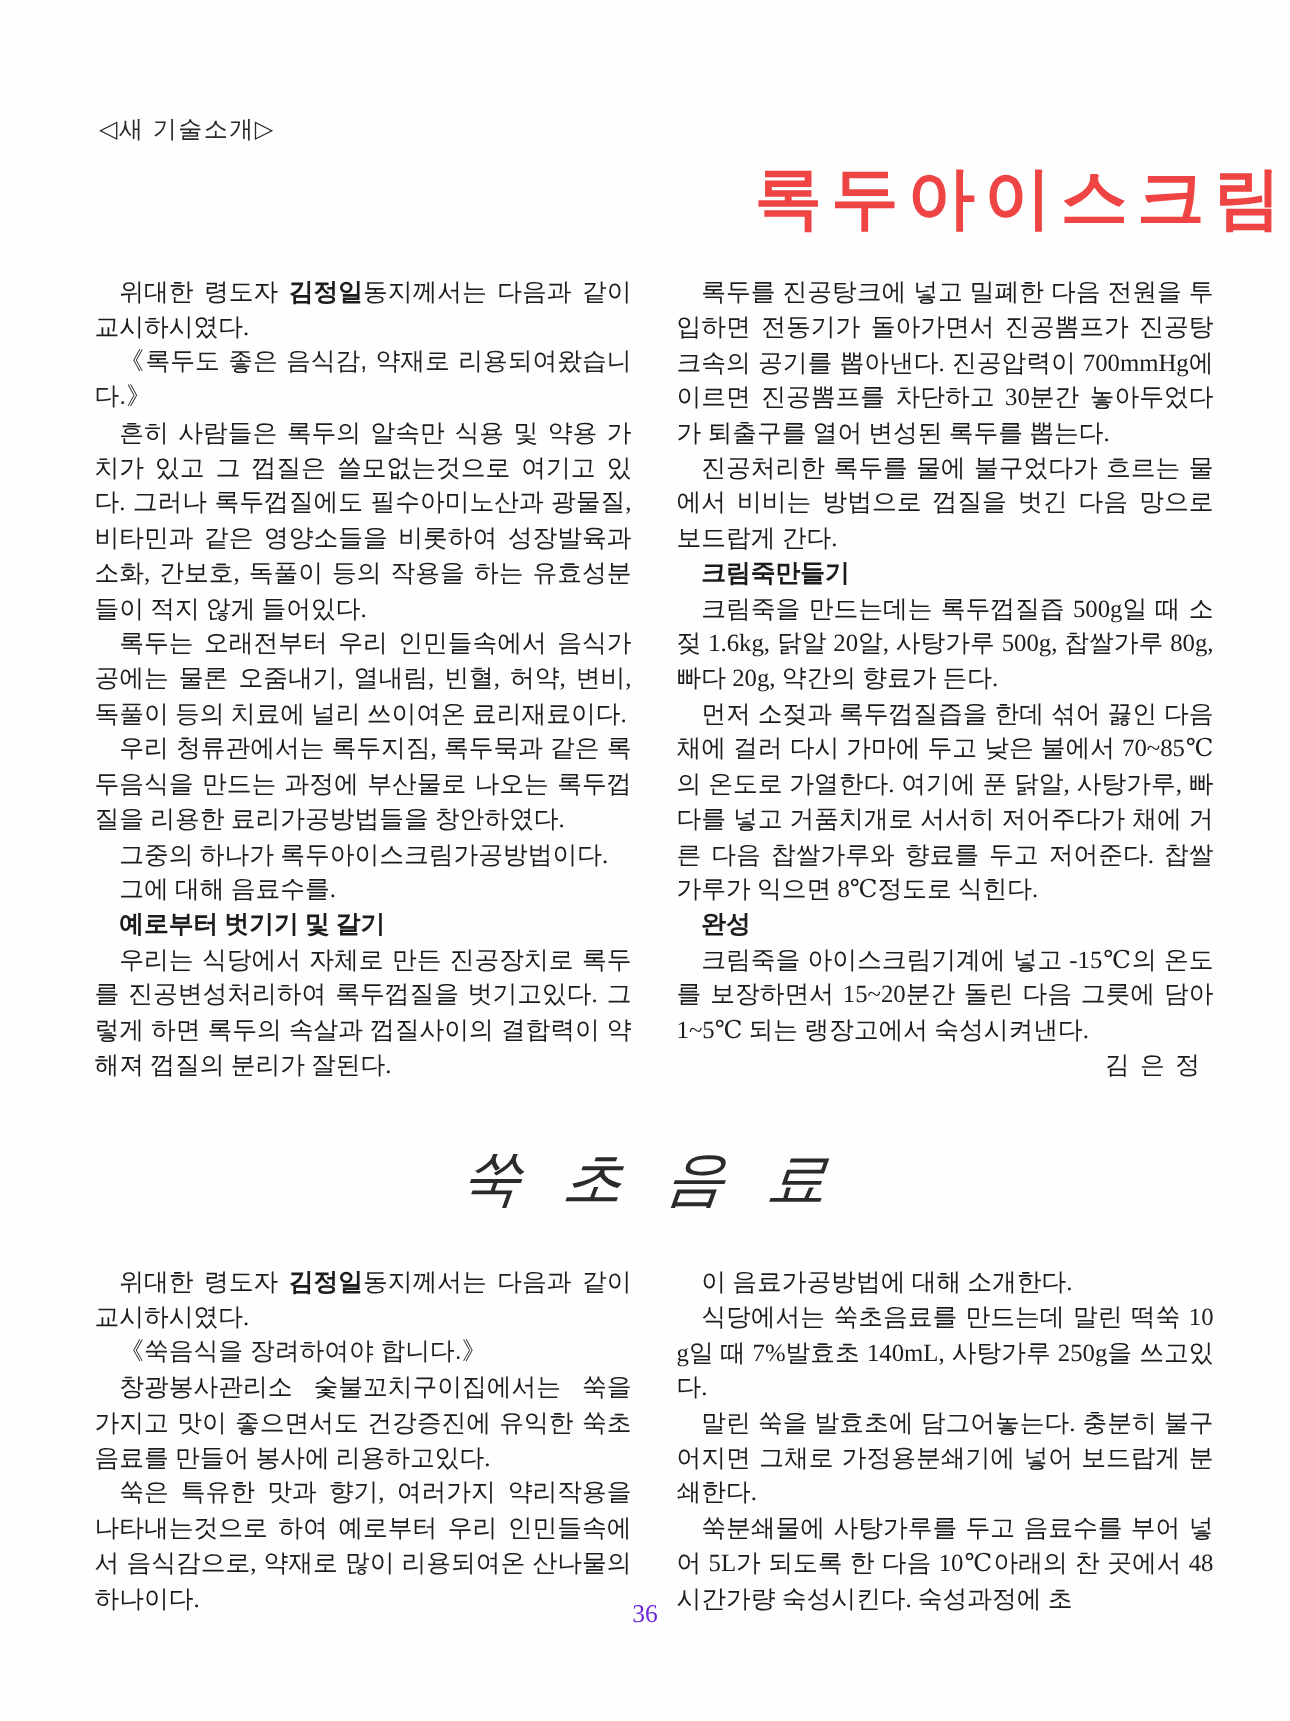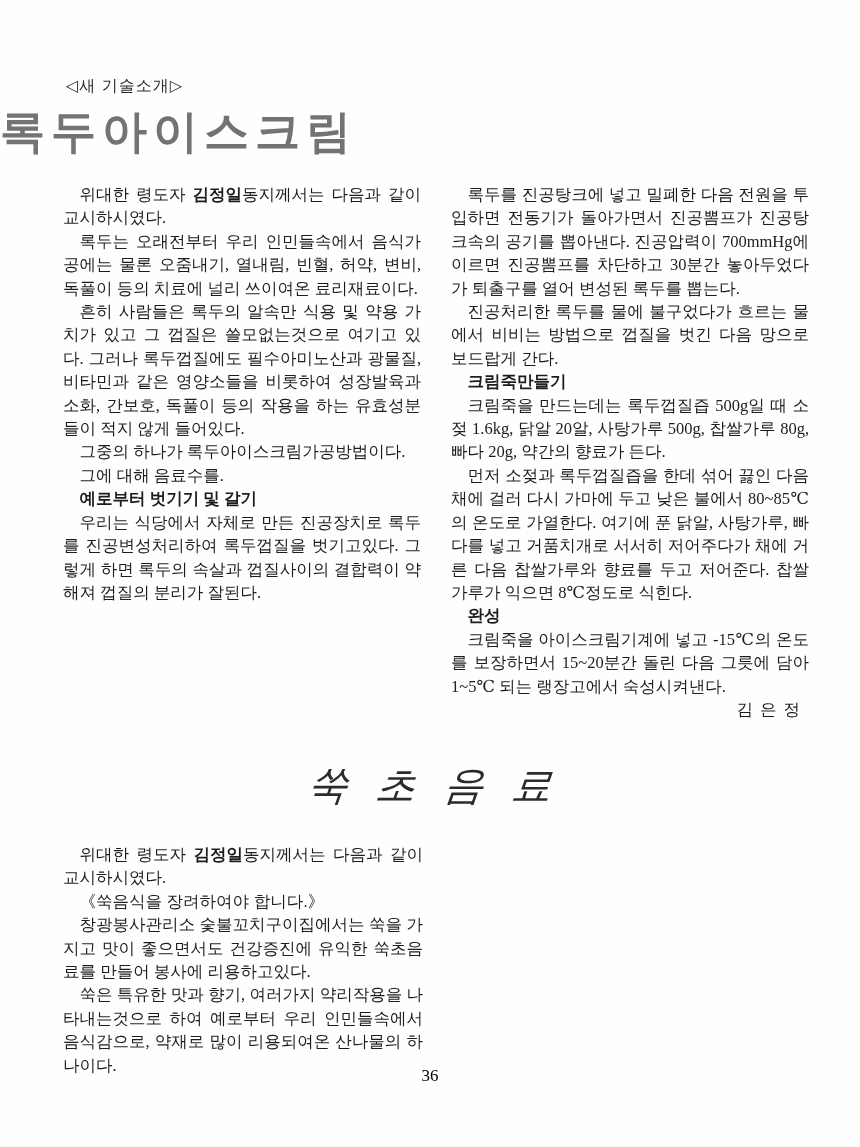--- a/index.html
+++ b/index.html
@@ -20,26 +20,26 @@
     font-family: "Liberation Sans", "DejaVu Sans", sans-serif;
     font-size: 16px;
     letter-spacing: 1px;
     color: #2a2a2a;
   }
   .title1 {
     position: absolute;
     top: 102px;
     left: 0;
     width: 100%;
-    text-align: left;
+    text-align: right;
     font-family: "DejaVu Sans", "Liberation Sans", sans-serif;
     font-size: 45px;
     font-weight: 900;
     letter-spacing: 6px;
-    color: #737373;
+    color: #ef4444;
   }
   .article {
     position: absolute;
     left: 63px;
     width: 746px;
     display: flex;
     gap: 30px;
   }
   .article1 { top: 183px; }
   .article2 { top: 843px; }
@@ -78,60 +78,68 @@
     color: #2b2b2b;
     transform: skewX(-6deg);
   }
   .page-number {
     position: absolute;
     top: 1066px;
     left: 0;
     width: 100%;
     text-align: center;
     font-size: 17px;
-    color: #000000;
+    color: #6d28d9;
   }
 </style>
 </head>
 <body>
 
 <div class="page">
 
   <div class="section-header">◁새 기술소개▷</div>
 
   <h1 class="title1">록두아이스크림</h1>
 
   <div class="article article1">
     <div class="col">
       <p><span>위대한 령도자 </span><span class="leader-name">김정일</span><span>동지께서는 다음과 같이 교시하시였다.</span></p>
+      <p class="quote">《록두도 좋은 음식감, 약재로 리용되여왔습니다.》</p>
+      <p>흔히 사람들은 록두의 알속만 식용 및 약용 가치가 있고 그 껍질은 쓸모없는것으로 여기고 있다. 그러나 록두껍질에도 필수아미노산과 광물질, 비타민과 같은 영양소들을 비롯하여 성장발육과 소화, 간보호, 독풀이 등의 작용을 하는 유효성분들이 적지 않게 들어있다.</p>
       <p>록두는 오래전부터 우리 인민들속에서 음식가공에는 물론 오줌내기, 열내림, 빈혈, 허약, 변비, 독풀이 등의 치료에 널리 쓰이여온 료리재료이다.</p>
-      <p>흔히 사람들은 록두의 알속만 식용 및 약용 가치가 있고 그 껍질은 쓸모없는것으로 여기고 있다. 그러나 록두껍질에도 필수아미노산과 광물질, 비타민과 같은 영양소들을 비롯하여 성장발육과 소화, 간보호, 독풀이 등의 작용을 하는 유효성분들이 적지 않게 들어있다.</p>
+      <p>우리 청류관에서는 록두지짐, 록두묵과 같은 록두음식을 만드는 과정에 부산물로 나오는 록두껍질을 리용한 료리가공방법들을 창안하였다.</p>
       <p>그중의 하나가 록두아이스크림가공방법이다.</p>
       <p>그에 대해 음료수를.</p>
       <p class="subhead">예로부터 벗기기 및 갈기</p>
       <p>우리는 식당에서 자체로 만든 진공장치로 록두를 진공변성처리하여 록두껍질을 벗기고있다. 그렇게 하면 록두의 속살과 껍질사이의 결합력이 약해져 껍질의 분리가 잘된다.</p>
     </div>
     <div class="col">
       <p>록두를 진공탕크에 넣고 밀폐한 다음 전원을 투입하면 전동기가 돌아가면서 진공뽐프가 진공탕크속의 공기를 뽑아낸다. 진공압력이 700mmHg에 이르면 진공뽐프를 차단하고 30분간 놓아두었다가 퇴출구를 열어 변성된 록두를 뽑는다.</p>
       <p>진공처리한 록두를 물에 불구었다가 흐르는 물에서 비비는 방법으로 껍질을 벗긴 다음 망으로 보드랍게 간다.</p>
       <p class="subhead">크림죽만들기</p>
       <p>크림죽을 만드는데는 록두껍질즙 500g일 때 소젖 1.6kg, 닭알 20알, 사탕가루 500g, 찹쌀가루 80g, 빠다 20g, 약간의 향료가 든다.</p>
-      <p>먼저 소젖과 록두껍질즙을 한데 섞어 끓인 다음 채에 걸러 다시 가마에 두고 낮은 불에서 80~85℃의 온도로 가열한다. 여기에 푼 닭알, 사탕가루, 빠다를 넣고 거품치개로 서서히 저어주다가 채에 거른 다음 찹쌀가루와 향료를 두고 저어준다. 찹쌀가루가 익으면 8℃정도로 식힌다.</p>
+      <p>먼저 소젖과 록두껍질즙을 한데 섞어 끓인 다음 채에 걸러 다시 가마에 두고 낮은 불에서 70~85℃의 온도로 가열한다. 여기에 푼 닭알, 사탕가루, 빠다를 넣고 거품치개로 서서히 저어주다가 채에 거른 다음 찹쌀가루와 향료를 두고 저어준다. 찹쌀가루가 익으면 8℃정도로 식힌다.</p>
       <p class="subhead">완성</p>
       <p>크림죽을 아이스크림기계에 넣고 -15℃의 온도를 보장하면서 15~20분간 돌린 다음 그릇에 담아 1~5℃ 되는 랭장고에서 숙성시켜낸다.</p>
       <p class="author">김은정</p>
     </div>
   </div>
 
   <h2 class="title2">쑥초음료</h2>
 
   <div class="article article2">
     <div class="col">
       <p><span>위대한 령도자 </span><span class="leader-name">김정일</span><span>동지께서는 다음과 같이 교시하시였다.</span></p>
       <p class="quote">《쑥음식을 장려하여야 합니다.》</p>
       <p>창광봉사관리소 숯불꼬치구이집에서는 쑥을 가지고 맛이 좋으면서도 건강증진에 유익한 쑥초음료를 만들어 봉사에 리용하고있다.</p>
       <p>쑥은 특유한 맛과 향기, 여러가지 약리작용을 나타내는것으로 하여 예로부터 우리 인민들속에서 음식감으로, 약재로 많이 리용되여온 산나물의 하나이다.</p>
     </div>
+    <div class="col">
+      <p>이 음료가공방법에 대해 소개한다.</p>
+      <p>식당에서는 쑥초음료를 만드는데 말린 떡쑥 10g일 때 7%발효초 140mL, 사탕가루 250g을 쓰고있다.</p>
+      <p>말린 쑥을 발효초에 담그어놓는다. 충분히 불구어지면 그채로 가정용분쇄기에 넣어 보드랍게 분쇄한다.</p>
+      <p>쑥분쇄물에 사탕가루를 두고 음료수를 부어 넣어 5L가 되도록 한 다음 10℃아래의 찬 곳에서 48시간가량 숙성시킨다. 숙성과정에 초</p>
+    </div>
   </div>
 
   <div class="page-number">36</div>
 
 </div>
 
 </body></html>

